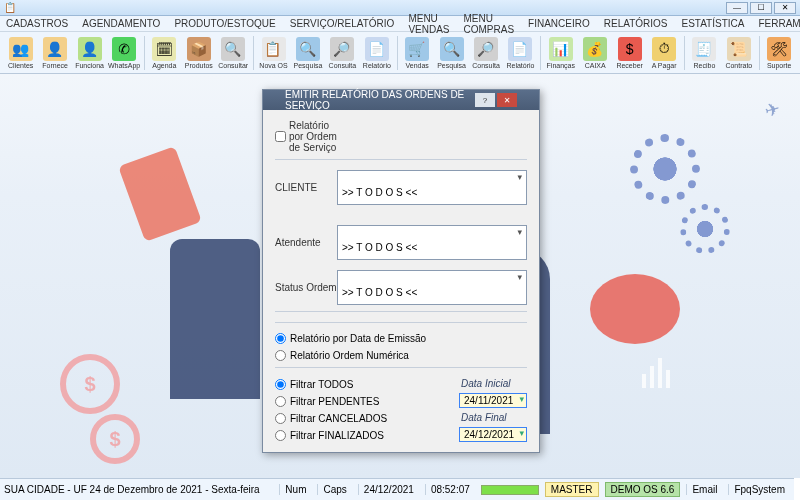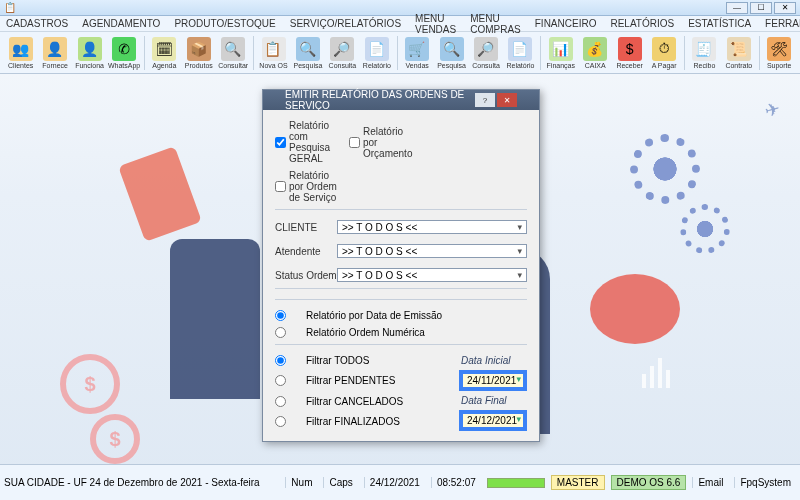--- a/index.html
+++ b/index.html
@@ -38,32 +38,32 @@
 .dialog { position: absolute; left: 262px; top: 15px; width: 278px; background: #f0f0f0; border: 1px solid #7a8aa0; box-shadow: 2px 2px 8px rgba(0,0,0,0.35); }
 .dlg-title { height: 20px; background: linear-gradient(#5a6e8a,#4a5c76); color: #fff; display: flex; align-items: center; padding: 0 22px; font-size: 9px; }
 .dlg-title .dc { margin-left: auto; display: flex; gap: 2px; }
 .dlg-title .dc span { width: 20px; height: 14px; background: #dde4ec; display: flex; align-items: center; justify-content: center; color: #333; font-size: 8px; }
 .dlg-title .dc .xbtn { background: #c74a3f; color: #fff; }
 .dlg-body { padding: 10px 12px; }
 .row { display: flex; align-items: center; margin-bottom: 6px; font-size: 9px; }
 .row label, .row span.lab { width: 62px; color: #333; }
 .cbx { display: flex; align-items: center; gap: 3px; margin-right: 12px; }
 .cbx input { width: 11px; height: 11px; }
-.sel { flex: 1; height: 14px; border: 1px solid #8a9bb1; background: #fff; padding: 1px 4px; font-size: 9px; position: relative; }
+.sel { flex: 1; height: 35px; border: 1px solid #8a9bb1; background: #fff; padding: 16px 4px; font-size: 9px; position: relative; }
 .sel::after { content: "▾"; position: absolute; right: 4px; top: 1px; color: #555; }
 hr.hline { border: none; border-top: 1px solid #c6cfdb; margin: 6px 0 10px; }
 .rgroup { display: flex; flex-wrap: wrap; gap: 6px 14px; }
-.radio { display: flex; align-items: flex-start; gap: 20px; font-size: 9px; }
+.radio { display: flex; align-items: center; gap: 4px; font-size: 9px; }
 .radio input { width: 11px; height: 11px; }
 .dates { display: flex; flex-direction: column; gap: 4px; font-size: 9px; }
 .dates .dlab { color: #346; padding-left: 2px; font-style: italic; }
-.dates .dval { background: #fffbd9; border: 4px solid #3b82f6; padding: 1px 4px; width: 68px; position: relative; }
+.dates .dval { background: #fffbd9; border: 1px solid #3b82f6; padding: 1px 4px; width: 68px; position: relative; }
 .dates .dval::after { content: "▾"; position: absolute; right: 2px; top: 0; color: #3a7; font-size: 9px; }
 
-.statusbar { position: absolute; bottom: 0; left: 0; right: 0; height: 36px; background: #eef5fd; border-top: 1px solid #b9c9db; display: flex; align-items: center; font-size: 8px; padding: 0 4px; gap: 6px; }
+.statusbar { position: absolute; bottom: 0; left: 0; right: 6px; height: 22px; background: #eef5fd; border-top: 1px solid #b9c9db; display: flex; align-items: center; font-size: 8px; padding: 0 4px; gap: 6px; }
 .statusbar .seg { border-left: 1px solid #c4d2e0; padding: 0 5px; }
 .statusbar .fill { flex: 1; }
 .prog { width: 58px; height: 10px; background: linear-gradient(90deg,#7ee04a 0%,#7ee04a 100%); border: 1px solid #8aab6a; }
 .chip { padding: 1px 5px; background: #e8f0d8; border: 1px solid #b9cc9a; }
 .chip.m { background: #fff3b0; border-color: #d4c36a; }
 .chip.d { background: #b6e3a8; border-color: #7fb96d; }
 </style>
 </head>
 <body>
 
@@ -73,21 +73,21 @@
     <span class="win-btn">—</span>
     <span class="win-btn">☐</span>
     <span class="win-btn">✕</span>
   </div>
 </div>
 
 <div class="menubar">
   <span>CADASTROS</span>
   <span>AGENDAMENTO</span>
   <span>PRODUTO/ESTOQUE</span>
-  <span>SERVIÇO/RELATÓRIOS</span>
+  <span>SERVIÇO/RELATÓRIO</span>
   <span>MENU VENDAS</span>
   <span>MENU COMPRAS</span>
   <span>FINANCEIRO</span>
   <span>RELATÓRIOS</span>
   <span>ESTATÍSTICA</span>
   <span>FERRAMENTAS</span>
   <span>AJUDA</span>
   <span style="margin-left:8px">✉</span>
 
 </div>
@@ -212,40 +212,30 @@
     <div class="dlg-title">
       <span>EMITIR RELATÓRIO DAS ORDENS DE SERVIÇO</span>
       <div class="dc">
         <span>?</span>
         <span class="xbtn">✕</span>
       </div>
     </div>
     <div class="dlg-body">
       <div class="row">
         <label class="cbx">
-            <input type="checkbox" checked="" style="">
-            <span>Relatório com Pesquisa GERAL</span>
-          </label>
-        <label class="cbx">
-            <input type="checkbox" style="">
-            <span>Relatório por Orçamento</span>
-          </label>
-      </div>
-      <div class="row">
-        <label class="cbx">
             <input type="checkbox" style="">
             <span>Relatório por Ordem de Serviço</span>
           </label>
       </div>
       <hr class="hline">
       <div class="row">
           <span class="lab">CLIENTE</span>
         <div class="sel"><span>&gt;&gt; T O D O S &lt;&lt;</span></div>
         </div>
-      <div class="row" style="margin-top:10px">
+      <div class="row" style="margin-top:20px">
           <span class="lab">Atendente</span>
         <div class="sel"><span>&gt;&gt; T O D O S &lt;&lt;</span></div>
         </div>
       <div class="row" style="margin-top:10px">
           <span class="lab">Status Ordem</span>
         <div class="sel"><span>&gt;&gt; T O D O S &lt;&lt;</span></div>
         </div>
       <hr class="hline">
       <hr class="hline">
       <div class="rgroup">

